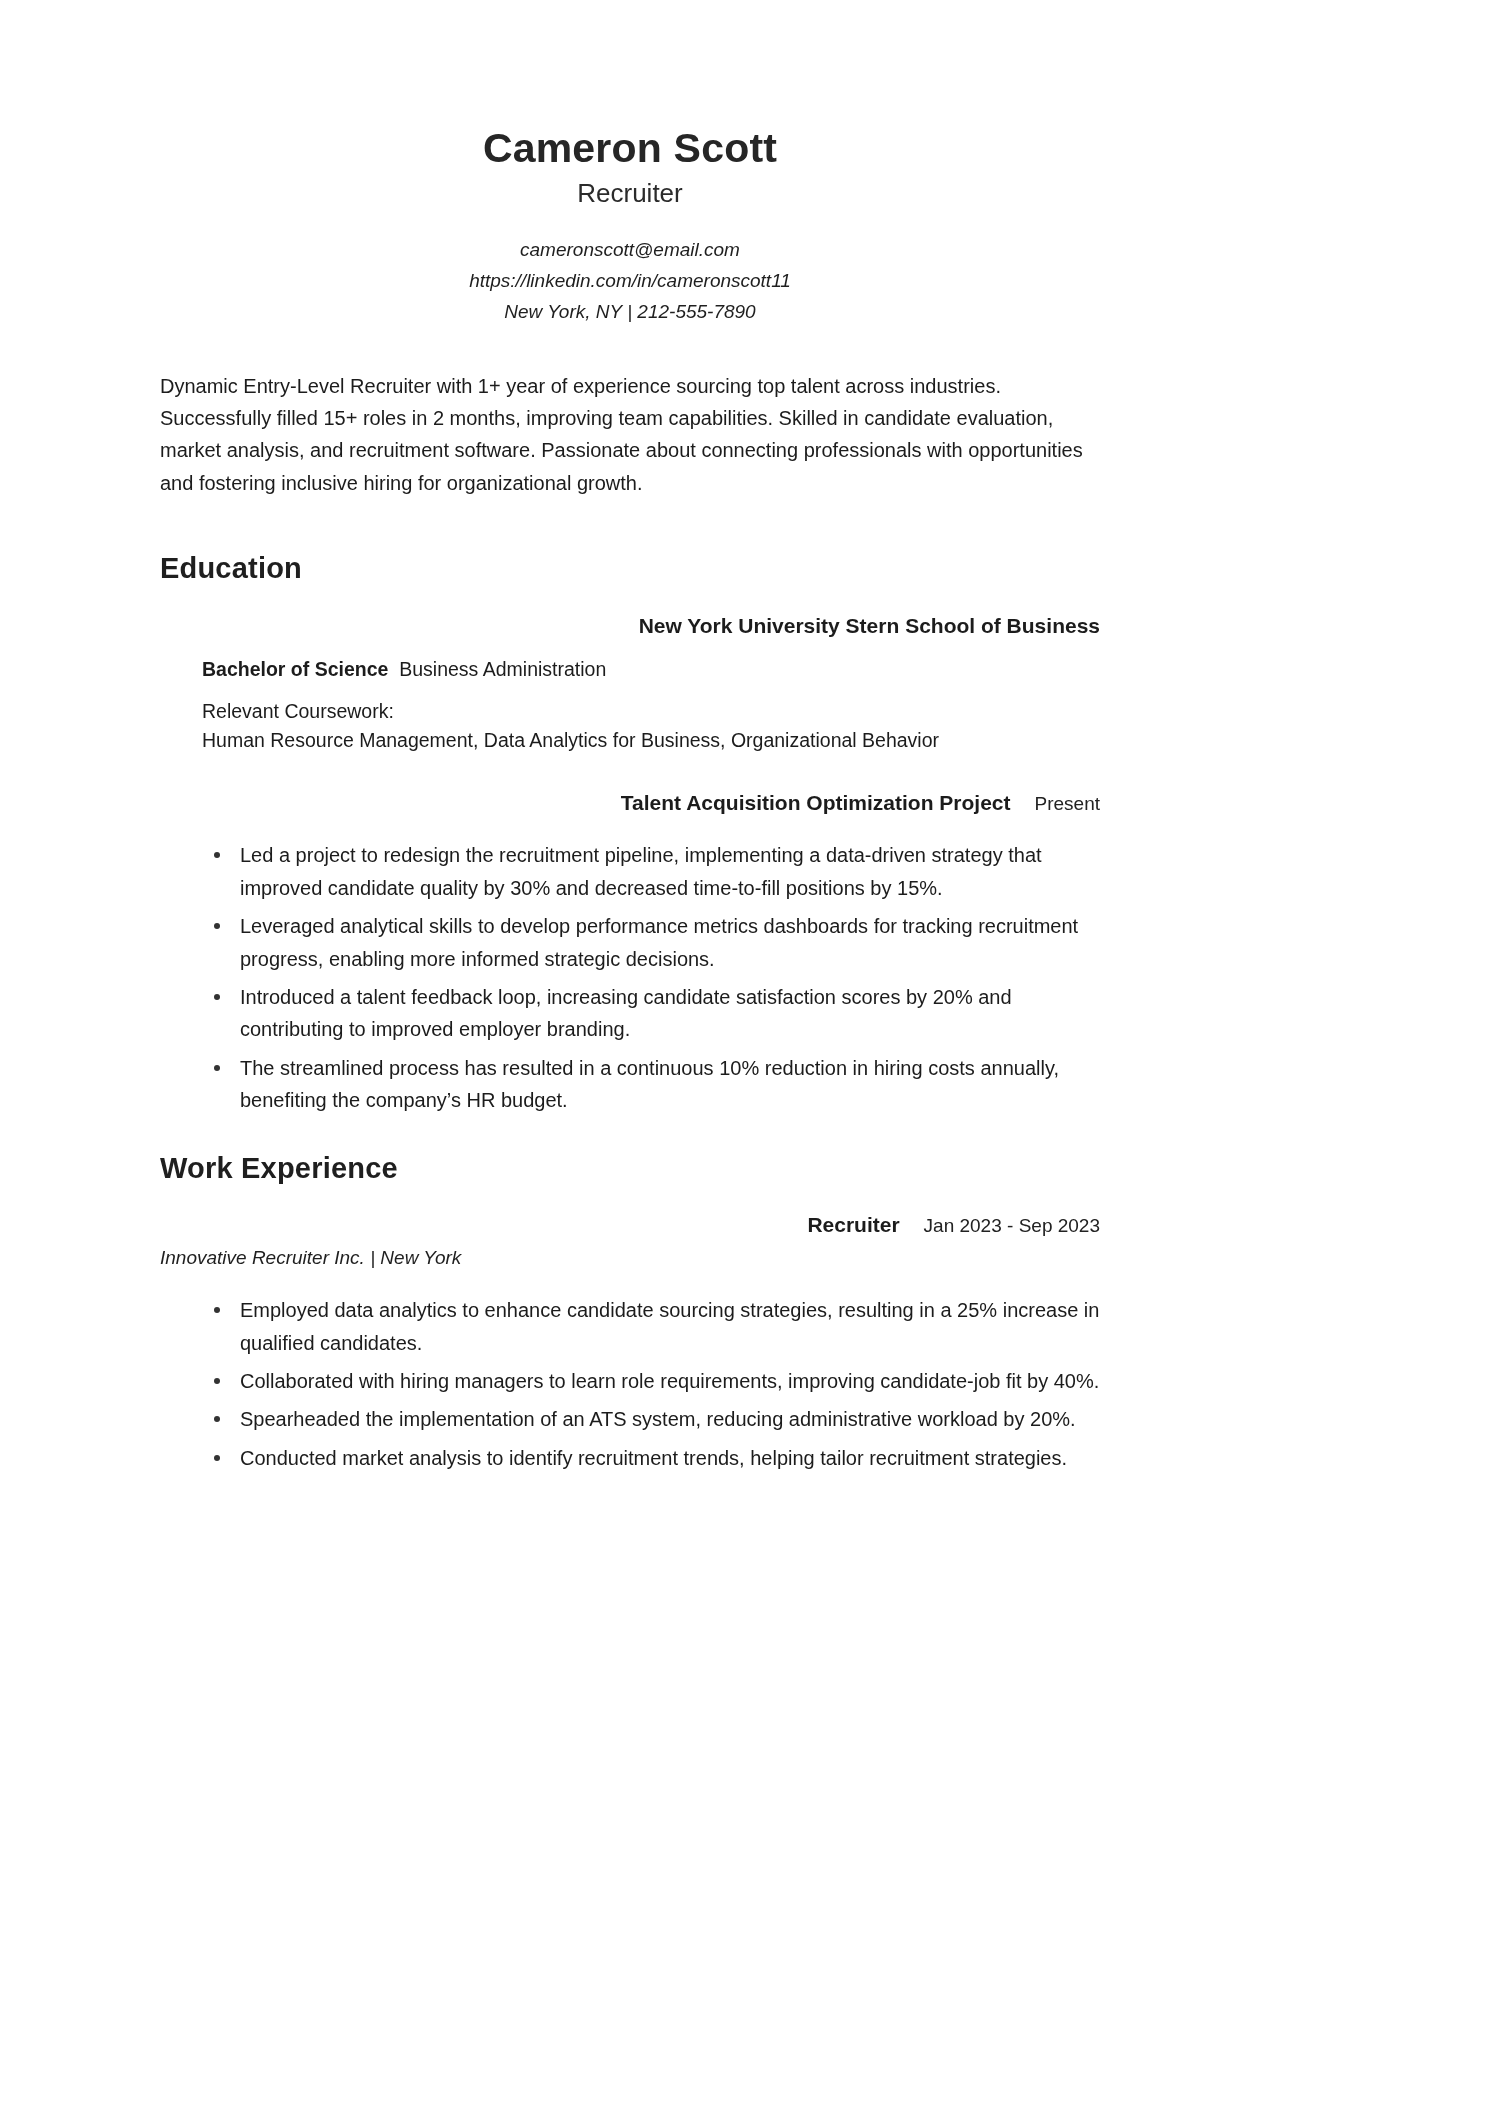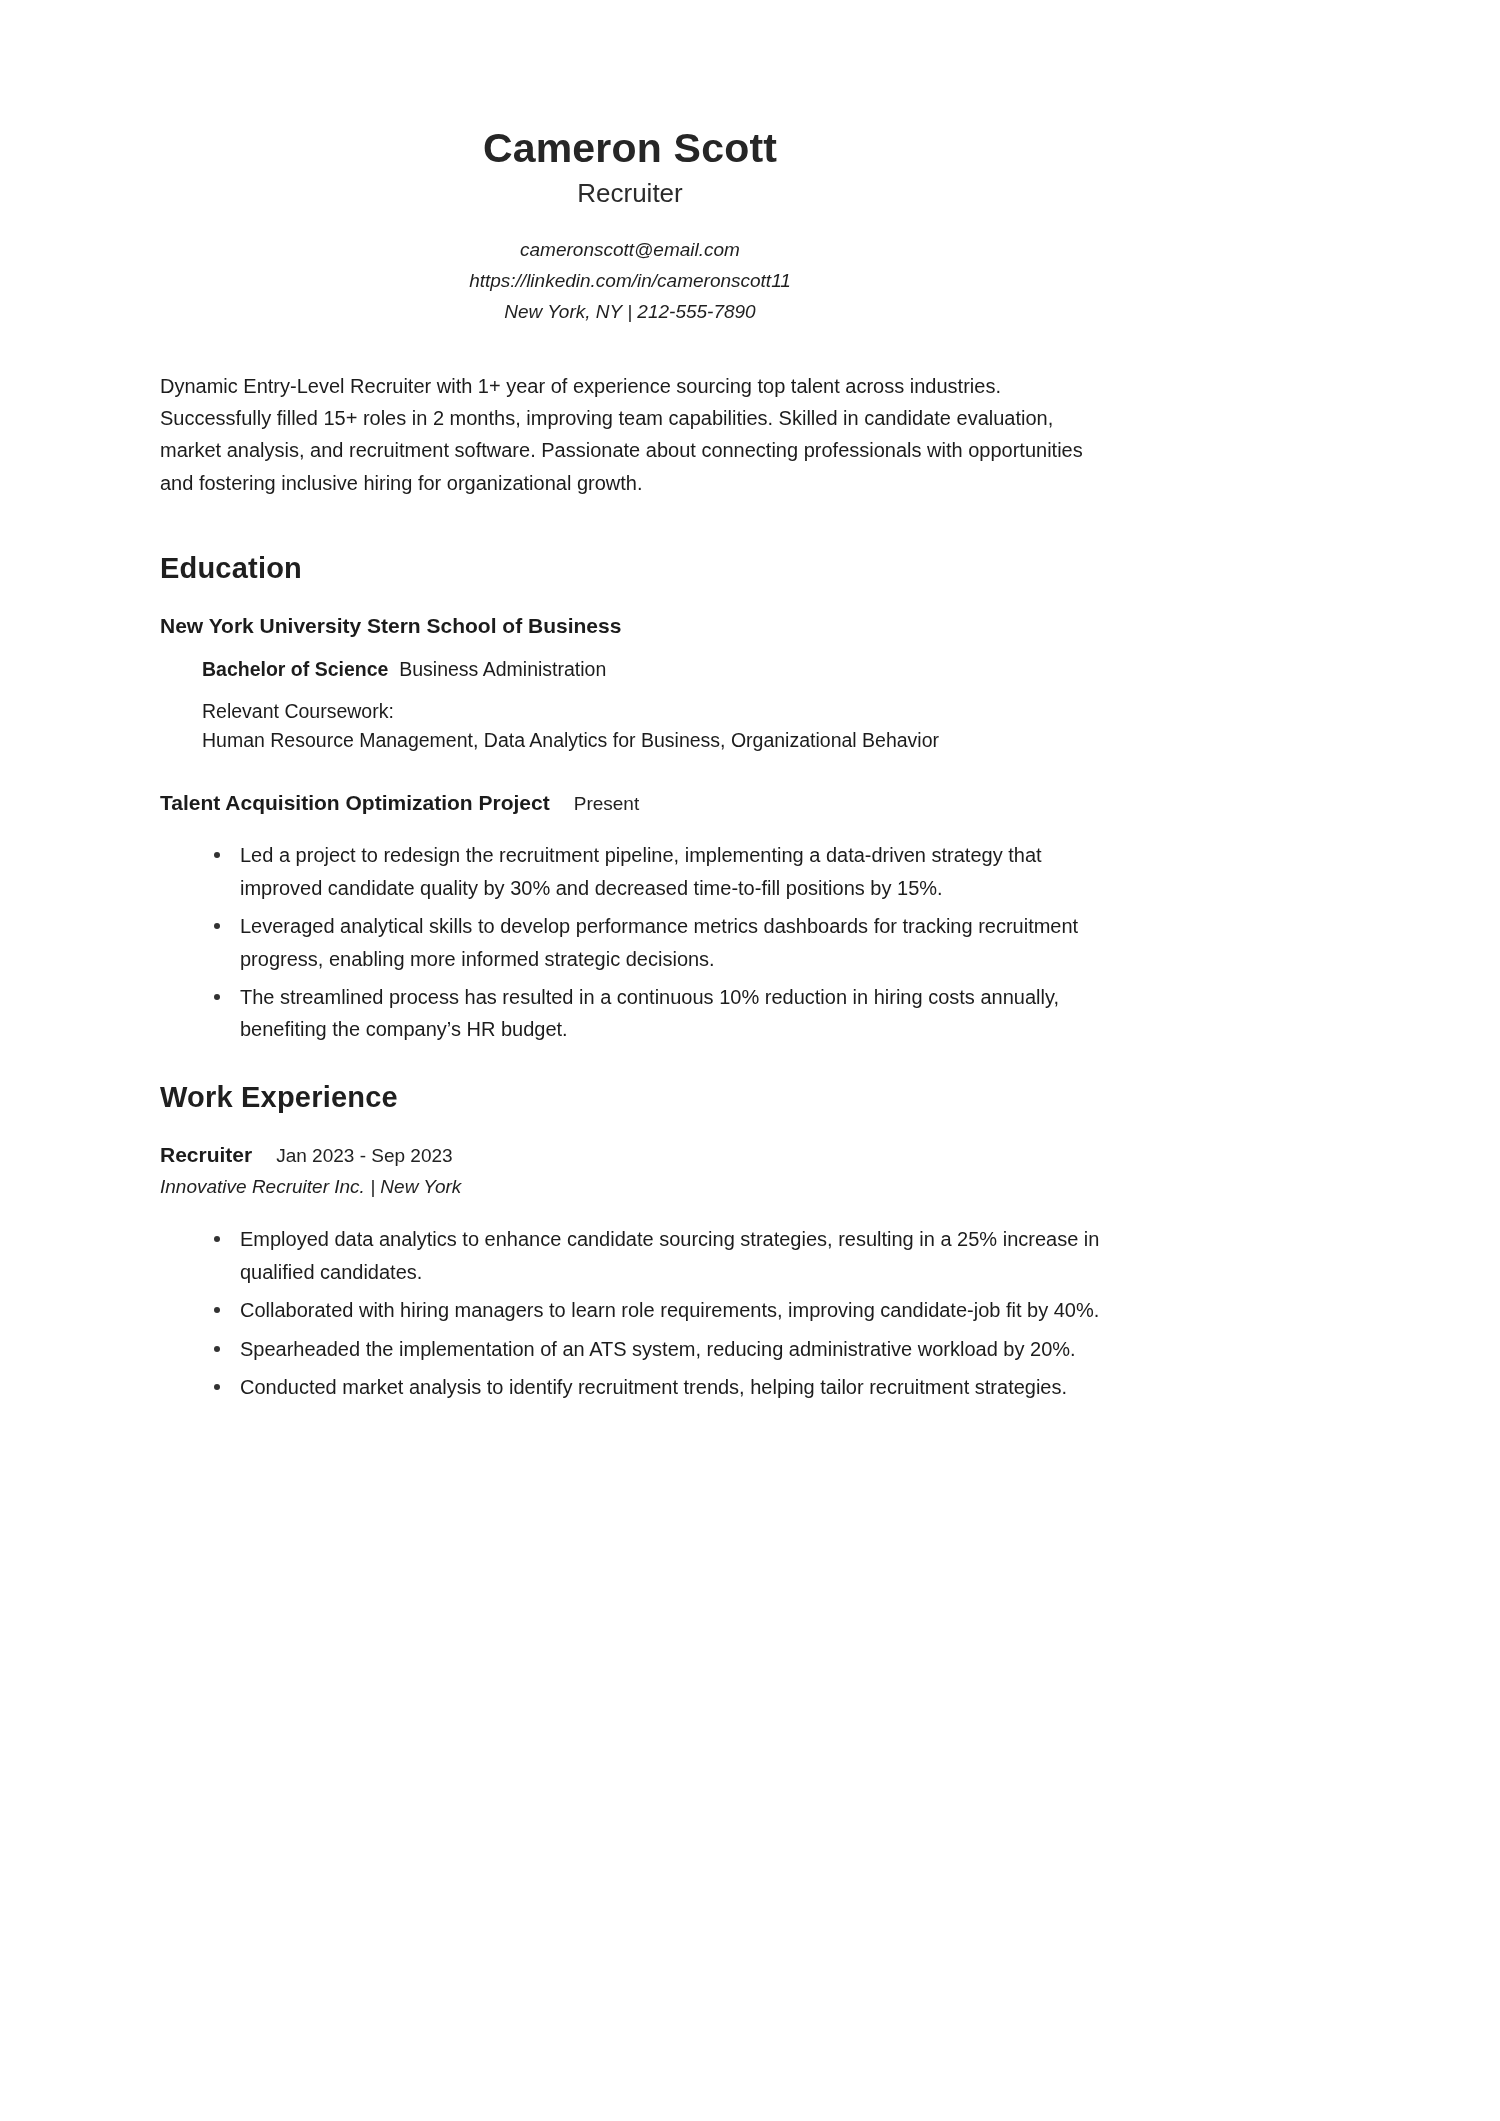--- a/index.html
+++ b/index.html
@@ -70,21 +70,21 @@
     font-weight: 700;
     color: #1f1f1f;
     letter-spacing: 0.2px;
     margin: 0 0 26px 0;
     line-height: 1.2;
   }
 
   .entry { margin-bottom: 14px; }
   .entry-head {
     display: flex;
-    justify-content: flex-start;
+    justify-content: flex-end;
     align-items: baseline;
     gap: 24px;
   }
   .entry-title {
     font-size: 21px;
     font-weight: 700;
     color: #1c1c1c;
     line-height: 1.35;
   }
   .entry-date {
@@ -191,20 +191,21 @@
 
       <div class="entry projects-entry">
         <div class="entry-head">
           <div class="entry-title">Talent Acquisition Optimization Project</div>
           <div class="entry-date">Present</div>
         </div>
 
         <ul class="bullets">
           <li>Led a project to redesign the recruitment pipeline, implementing a data-driven strategy that improved candidate quality by 30% and decreased time-to-fill positions by 15%.</li>
           <li>Leveraged analytical skills to develop performance metrics dashboards for tracking recruitment progress, enabling more informed strategic decisions.</li>
+          <li>Introduced a talent feedback loop, increasing candidate satisfaction scores by 20% and contributing to improved employer branding.</li>
           <li>The streamlined process has resulted in a continuous 10% reduction in hiring costs annually, benefiting the company’s HR budget.</li>
         </ul>
       </div>
     </div>
 
     <div class="section">
       <h2 class="section-title">Work Experience</h2>
 
       <div class="entry work-block">
         <div class="entry-head">

